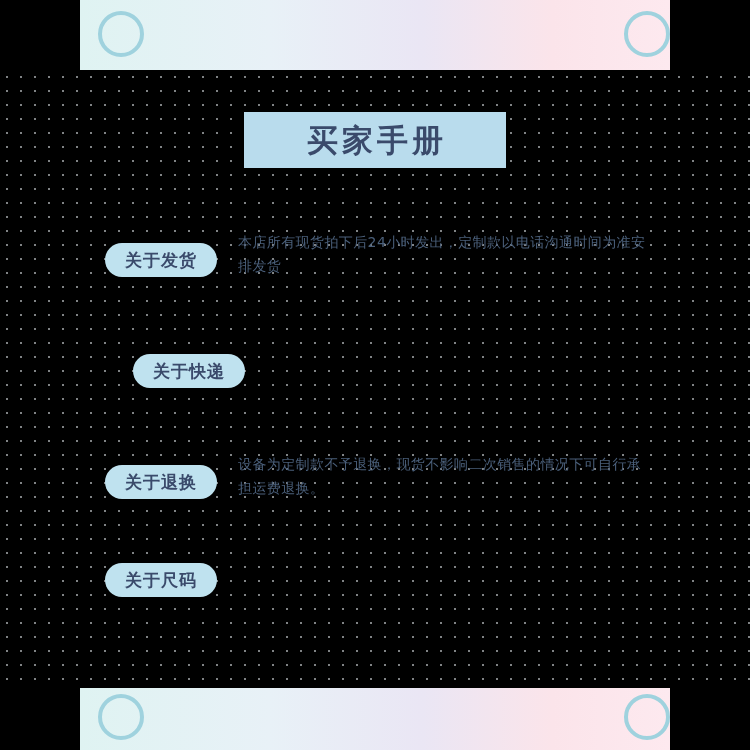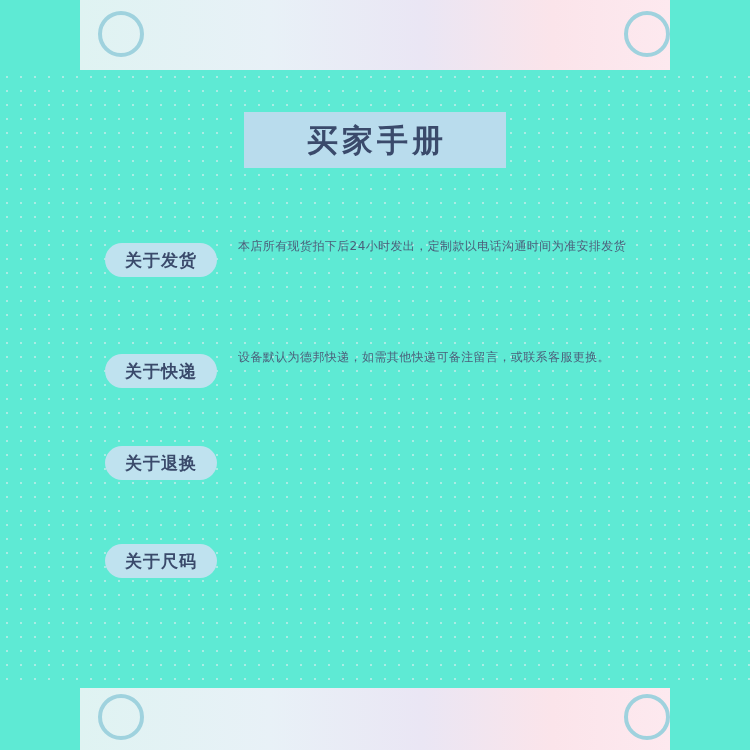--- a/index.html
+++ b/index.html
@@ -11,21 +11,21 @@
     height: 750px;
     background: #ffffff;
     font-family: "DejaVu Sans", "Liberation Sans", sans-serif;
     overflow: hidden;
   }
 
   .page {
     position: relative;
     width: 750px;
     height: 750px;
-    background: #5eead4;
+    background: #000000;
     overflow: hidden;
   }
 
   
   .dot-texture {
     position: absolute;
     left: 0;
     top: 70px;
     width: 750px;
     height: 620px;
@@ -110,39 +110,39 @@
     display: flex;
     align-items: center;
     justify-content: center;
     box-sizing: border-box;
   }
 
   .desc {
     flex: 1 1 auto;
     margin-left: 21px;
     margin-right: 98px;
-    font-size: 12px;
-    line-height: 32px;
+    font-size: 14px;
+    line-height: 24px;
     color: #4a5f7a;
     letter-spacing: .4px;
     word-break: break-all;
   }
 
   
   .row.r1 .tag { margin-top: 15px; }
   .row.r2 .tag { margin-top: 15px; }
   .row.r3 .tag { margin-top: 15px; }
   .row.r4 .tag { margin-top: 15px; }
   .row.r1 .desc { margin-top: 2px; }
   .row.r2 .desc { margin-top: 2px; }
   .row.r3 .desc { margin-top: 2px; }
   .row.r4 .desc { margin-top: 2px; }
 
   .row.r1 { margin-bottom: 55px; }
-  .row.r2 { margin-bottom: 36px; }
+  .row.r2 { margin-bottom: 55px; padding-left: 28px; }
   .row.r3 { }
 </style>
 </head>
 <body>
 
 <div class="page">
 
   <div class="dot-texture"></div>
 
   <div class="ribbon top"></div>
@@ -155,25 +155,25 @@
 
   <div class="rows">
 
     <div class="row r1">
       <div class="tag">关于发货</div>
       <div class="desc">本店所有现货拍下后24小时发出，定制款以电话沟通时间为准安排发货</div>
     </div>
 
     <div class="row r2">
       <div class="tag">关于快递</div>
-      <div class="desc">设备默认为德邦快递，如需其他快递可备注留言，或联系客服更换。</div>
     </div>
 
     <div class="row r3">
       <div class="tag">关于退换</div>
+      <div class="desc">设备为定制款不予退换，现货不影响二次销售的情况下可自行承担运费退换。</div>
     </div>
 
     <div class="row r4">
       <div class="tag">关于尺码</div>
     </div>
 
   </div>
 
   <div class="ribbon bottom"></div>
   <div class="ring b-left"></div>

